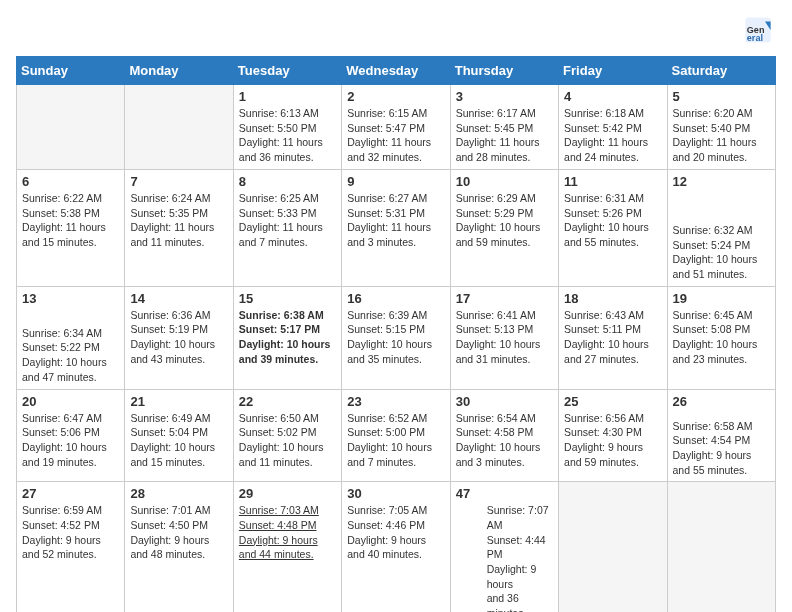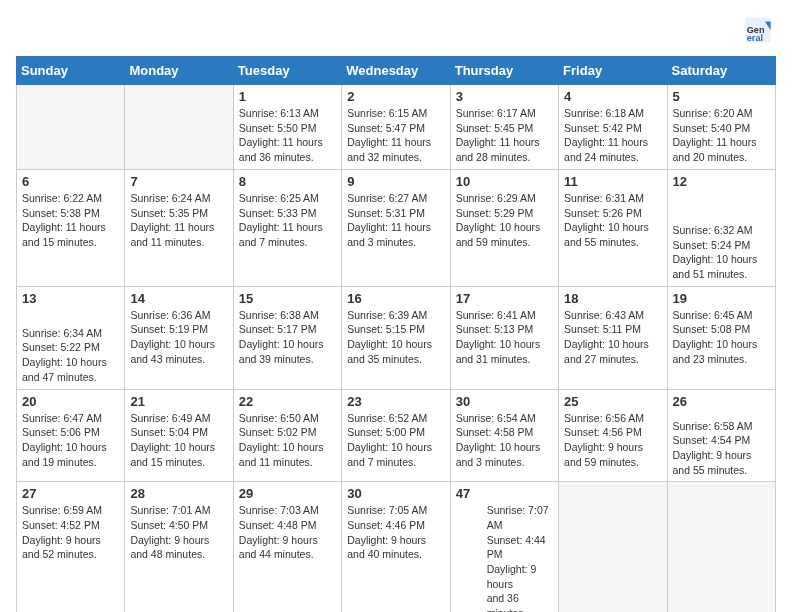--- a/index.html
+++ b/index.html
@@ -225,21 +225,21 @@
         </td>
         <td>
           <span class="day-number">14</span>
           <div class="cell-text" style="white-space: pre-line;">Sunrise: 6:36 AM
 Sunset: 5:19 PM
 Daylight: 10 hours
 and 43 minutes.</div>
         </td>
         <td>
           <span class="day-number">15</span>
-          <div class="cell-text" style="white-space: pre-line;">Sunrise: 6:38 AM
+          <div class="cell-text" style="white-space: pre-line; font-weight: bold;">Sunrise: 6:38 AM
 Sunset: 5:17 PM
 Daylight: 10 hours
 and 39 minutes.</div>
         </td>
         <td>
           <span class="day-number">16</span>
           <div class="cell-text" style="white-space: pre-line;">Sunrise: 6:39 AM
 Sunset: 5:15 PM
 Daylight: 10 hours
 and 35 minutes.</div>
@@ -298,21 +298,21 @@
         <td>
           <span class="day-number">30</span>
           <div class="cell-text" style="white-space: pre-line;">Sunrise: 6:54 AM
 Sunset: 4:58 PM
 Daylight: 10 hours
 and 3 minutes.</div>
         </td>
         <td>
           <span class="day-number">25</span>
           <div class="cell-text" style="white-space: pre-line;">Sunrise: 6:56 AM
-Sunset: 4:56 PM
+Sunset: 4:30 PM
 Daylight: 9 hours
 and 59 minutes.</div>
         </td>
         <td>
           <span class="day-number">26</span>
           <div class="cell-text" style="white-space: pre-line; margin-top: 10px;">Sunrise: 6:58 AM
 Sunset: 4:54 PM
 Daylight: 9 hours
 and 55 minutes.</div>
         </td>
@@ -327,21 +327,21 @@
         </td>
         <td>
           <span class="day-number">28</span>
           <div class="cell-text" style="white-space: pre-line;">Sunrise: 7:01 AM
 Sunset: 4:50 PM
 Daylight: 9 hours
 and 48 minutes.</div>
         </td>
         <td>
           <span class="day-number">29</span>
-          <div class="cell-text" style="white-space: pre-line;">Sunrise: 7:03 AM
+          <div class="cell-text" style="white-space: pre-line; text-decoration: underline;">Sunrise: 7:03 AM
 Sunset: 4:48 PM
 Daylight: 9 hours
 and 44 minutes.</div>
         </td>
         <td>
           <span class="day-number">30</span>
           <div class="cell-text" style="white-space: pre-line;">Sunrise: 7:05 AM
 Sunset: 4:46 PM
 Daylight: 9 hours
 and 40 minutes.</div>

